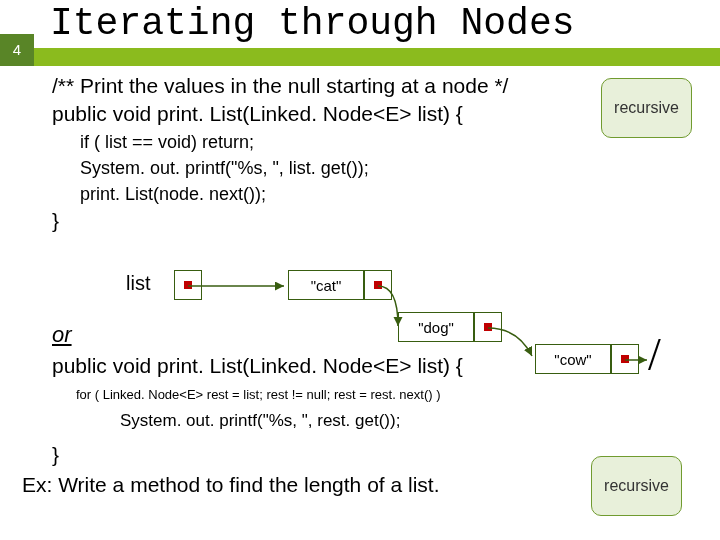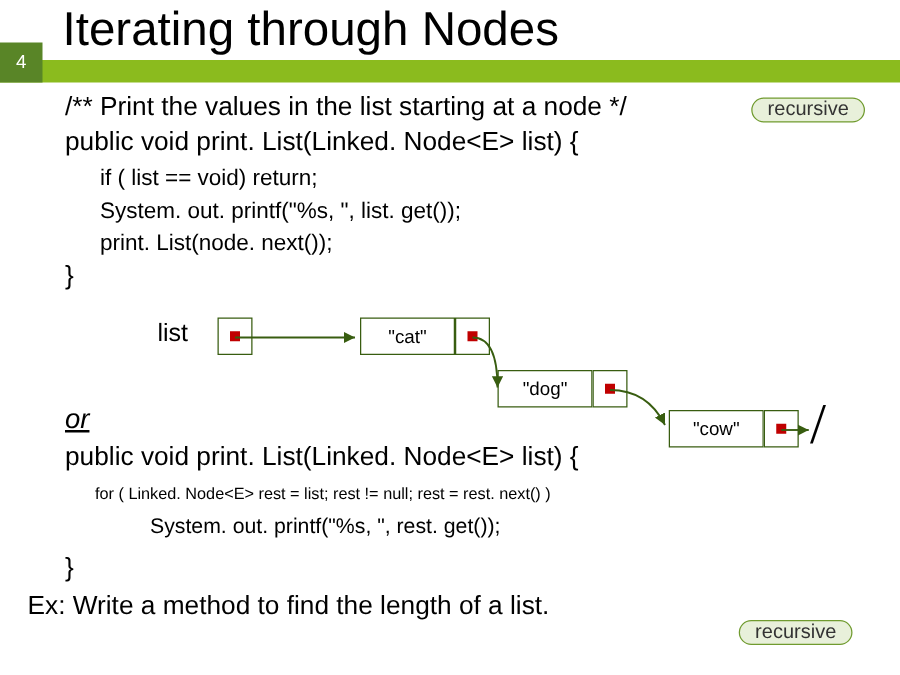--- a/index.html
+++ b/index.html
@@ -13,20 +13,21 @@
   }
   .title-bar {
     position: relative;
     height: 62px;
   }
   .title {
     font-size: 38px;
     color: #000;
     padding-left: 50px;
     line-height: 48px;
+    font-family: Liberation Mono, monospace;
   }
   .green-bar {
     height: 18px;
     background: #8bbb1e;
     position: relative;
   }
   .page-num {
     position: absolute;
     left: 0;
     top: -14px;
@@ -48,21 +49,21 @@
     padding-left: 28px;
     font-size: 18px;
     line-height: 1.45;
   }
   .kw { font-weight: normal; }
   .callout {
     position: absolute;
     background: #e8f0da;
     border: 1.5px solid #709b2f;
     border-radius: 10px;
-    padding: 0 12px;
+    padding: 20px 12px;
     font-size: 16px;
     color: #333;
   }
   .callout.recursive { top: 78px; right: 28px; }
   .callout.iterative { bottom: 24px; right: 38px; }
   .list-label {
     position: absolute;
     left: 126px;
     top: 8px;
     font-size: 20px;
@@ -89,21 +90,21 @@
   .cow-ptr { left: 611px; top: 80px; width: 28px; }
   .slash-box {
     position: absolute;
     left: 648px;
     top: 64px;
     font-size: 46px;
     font-family: "Times New Roman", serif;
   }
   .diagram {
     position: absolute;
-    top: 248px;
+    top: 264px;
     left: 0;
     width: 636px;
     height: 130px;
     text-align: right;
   }
   .or-label {
     font-size: 22px;
     font-style: italic;
     text-decoration: underline;
     margin-top: 85px;
@@ -141,21 +142,21 @@
 <body>
 
 <div class="title-bar">
   <div class="title">Iterating through Nodes</div>
   <div class="green-bar">
     <div class="page-num">4</div>
   </div>
 </div>
 
 <div class="content">
-  <div>/** Print the values in the list starting at a node */</div>
+  <div>/** Print the values in the null starting at a node */</div>
   <div>public void print. List(Linked. Node&lt;E&gt; list) {</div>
   <div class="code-body">
     <div>
       <span class="kw">if</span><span> ( list == void) </span><span class="kw">return</span><span>;</span>
     </div>
     <div>System. out. printf("%s, ", list. get());</div>
     <div>print. List(node. next());</div>
   </div>
   <div style="font-size:21px;">}</div>
 

